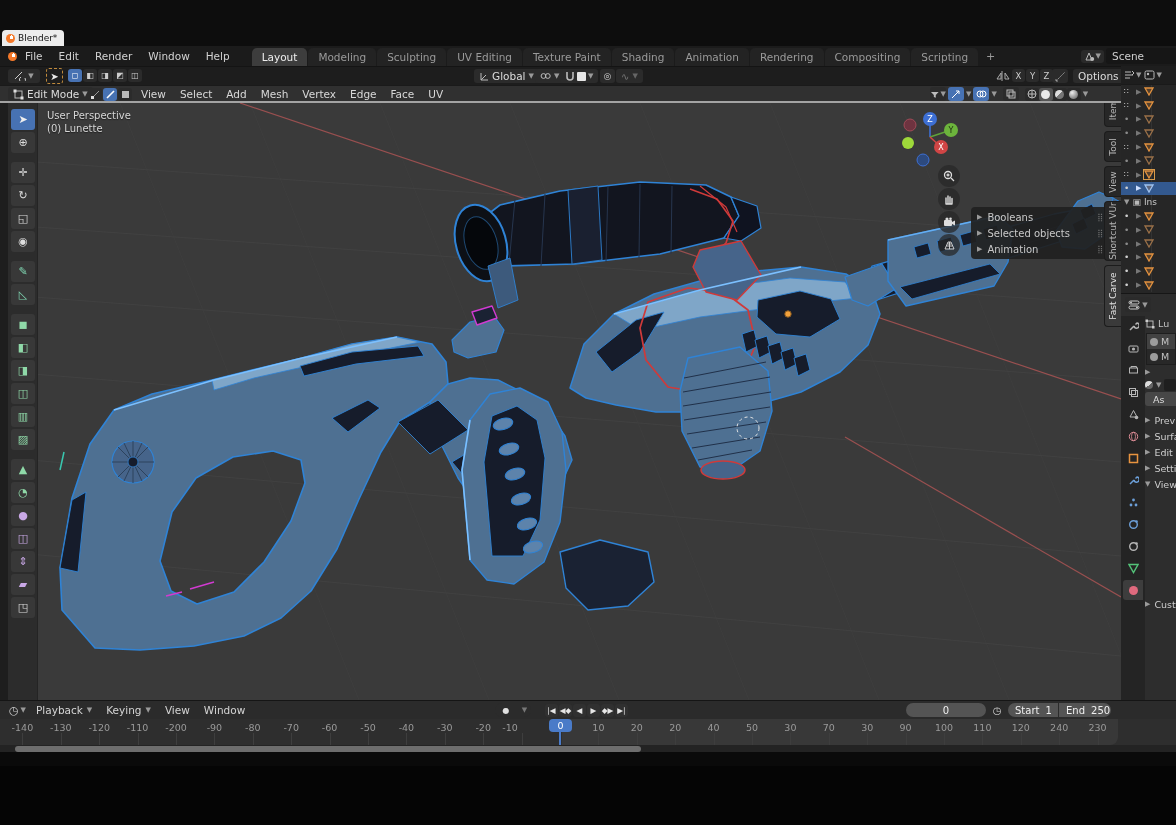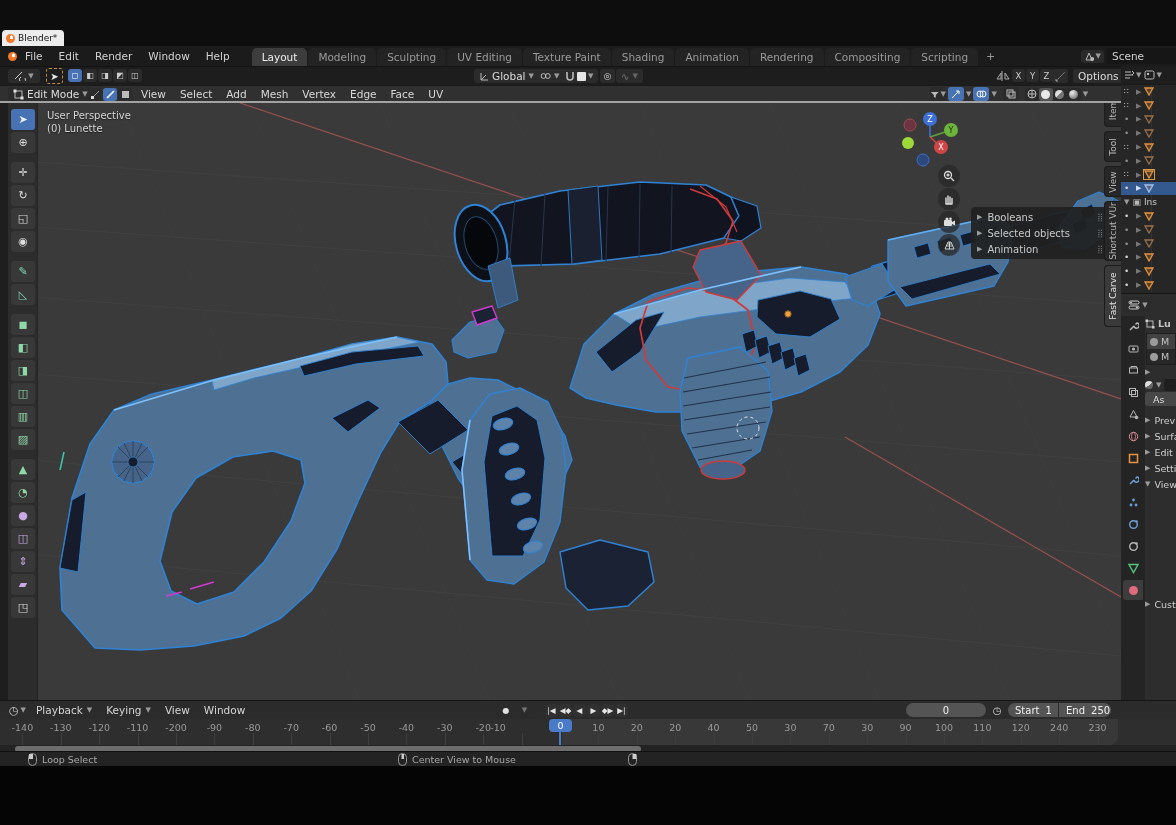--- a/index.html
+++ b/index.html
@@ -726,21 +726,21 @@
             <path d="M1 1.5 H10 L5.5 9.5 Z" fill="none" stroke="#53c278" stroke-width="1.4"></path>
           </svg>
         </div>
         <div class="ptab active" style="top: 264px;">
           <svg class="pt-ic" viewBox="0 0 11 11">
             <circle cx="5.5" cy="5.5" r="4.5" fill="#e06a7e"></circle>
           </svg>
         </div>
       </div>
     <div class="pcontent">
-      <div class="prow" style="margin-top:22px;font-weight:bold;">
+      <div class="prow" style="margin-top:22px;">
         <svg width="10" height="10" viewBox="0 0 10 10">
             <rect x="2" y="2" width="6" height="6" fill="none" stroke="#bbb"></rect>
             <rect x="0.5" y="0.5" width="2.5" height="2.5" fill="#ccc"></rect>
             <rect x="7" y="7" width="2.5" height="2.5" fill="#ccc"></rect>
           </svg>
         <span>Lu</span>
       </div>
       <div class="slotbox">
           <div class="slot sel">
             <span class="sph"></span>
@@ -923,21 +923,21 @@
           <span class="ticklbl" style="left: 309.6px;">-60</span>
           <span class="tickline" style="left: 329.6px;"></span>
           <span class="ticklbl" style="left: 348px;">-50</span>
           <span class="tickline" style="left: 368px;"></span>
           <span class="ticklbl" style="left: 386.4px;">-40</span>
           <span class="tickline" style="left: 406.4px;"></span>
           <span class="ticklbl" style="left: 424.8px;">-30</span>
           <span class="tickline" style="left: 444.8px;"></span>
           <span class="ticklbl" style="left: 463.2px;">-20</span>
           <span class="tickline" style="left: 483.2px;"></span>
-          <span class="ticklbl" style="left: 478px;">-10</span>
+          <span class="ticklbl" style="left: 490px;">-10</span>
           <span class="tickline" style="left: 521.6px;"></span>
           <span class="ticklbl" style="left: 540px;">0</span>
           <span class="tickline" style="left: 560px;"></span>
           <span class="ticklbl" style="left: 578.4px;">10</span>
           <span class="tickline" style="left: 598.4px;"></span>
           <span class="ticklbl" style="left: 616.8px;">20</span>
           <span class="tickline" style="left: 636.8px;"></span>
           <span class="ticklbl" style="left: 655.2px;">20</span>
           <span class="tickline" style="left: 675.2px;"></span>
           <span class="ticklbl" style="left: 693.6px;">40</span>
@@ -966,37 +966,14 @@
       <div class="playhead-pill" style="left: 549px;">
           <span>0</span>
         </div>
       <div class="playhead-line" style="left: 559px;"></div>
     </div>
     <div class="scroll">
       <div class="scrollbar"></div>
     </div>
   </div>
 
-  <div class="abs statusbar">
-      <div class="mousehint" style="left: 28px;">
-        <svg width="9" height="13" viewBox="0 0 9 13">
-    <rect x="0.5" y="0.5" width="8" height="12" rx="4" fill="none" stroke="#999"></rect>
-          <rect x="1" y="1" width="4" height="5" fill="#ccc"></rect>
-        </svg>
-    <span>Loop Select</span>
-      </div>
-      <div class="mousehint" style="left: 398px;">
-        <svg width="9" height="13" viewBox="0 0 9 13">
-    <rect x="0.5" y="0.5" width="8" height="12" rx="4" fill="none" stroke="#999"></rect>
-          <rect x="3.5" y="1" width="2.5" height="5" fill="#ccc"></rect>
-        </svg>
-    <span>Center View to Mouse</span>
-      </div>
-      <div class="mousehint" style="left: 628px;">
-        <svg width="9" height="13" viewBox="0 0 9 13">
-    <rect x="0.5" y="0.5" width="8" height="12" rx="4" fill="none" stroke="#999"></rect>
-          <rect x="4.5" y="1" width="4" height="5" fill="#ccc"></rect>
-        </svg>
-    <span></span>
-      </div>
-    </div>
   <div class="abs bottomfill"></div>
 </div>
 
 </body></html>

